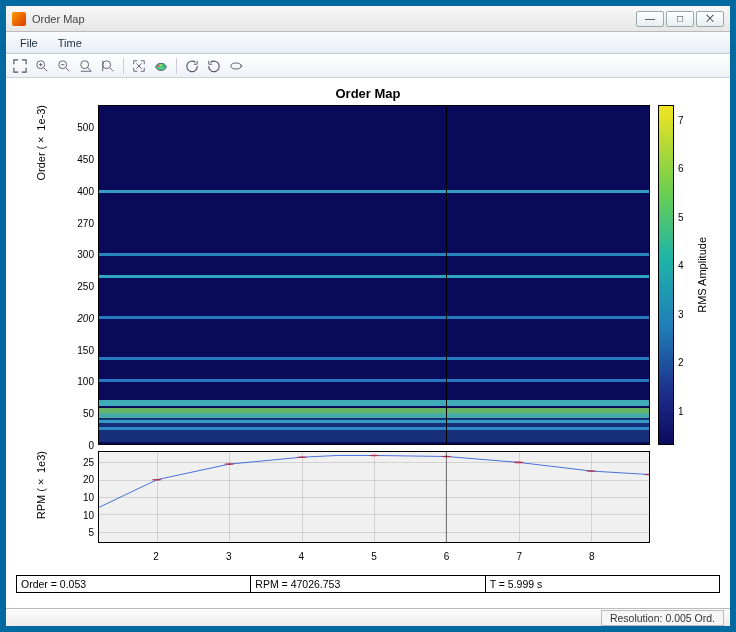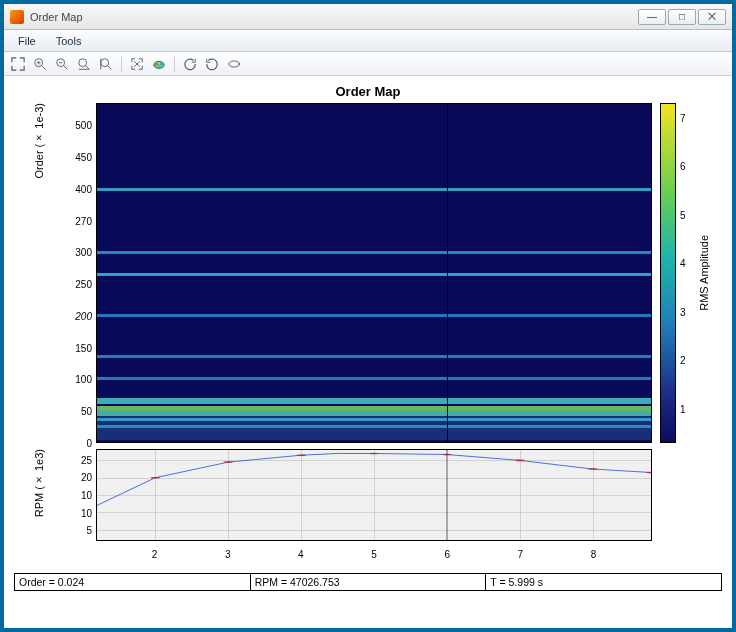--- a/index.html
+++ b/index.html
@@ -6,21 +6,21 @@
   body {
     margin: 0;
     font-family: "Segoe UI", Tahoma, sans-serif;
     font-size: 11px;
     background: #f0f0f0;
     width: 736px;
     height: 632px;
     overflow: hidden;
   }
   .window {
-    border: 4px solid #0369a1;
+    border: 6px solid #0369a1;
     background: #fff;
     width: 736px;
     height: 632px;
     display: flex;
     flex-direction: column;
     justify-content: space-between;
   }
   .titlebar {
     height: 26px;
     background: linear-gradient(#f8f8f8, #e6e6e6);
@@ -200,21 +200,21 @@
     <div class="title">Order Map</div>
     <div class="win-btns">
       <div class="win-btn">—</div>
       <div class="win-btn">□</div>
       <div class="win-btn">⨉</div>
     </div>
   </div>
 
   <div class="menubar">
     <div class="menu-item">File</div>
-    <div class="menu-item">Tools</div>
+    <div class="menu-item">Time</div>
   </div>
 
   <div class="toolbar">
     <div class="tool-btn">
         <svg viewBox="0 0 16 16">
           <path d="M1 6V1h5M10 1h5v5M15 10v5h-5M6 15H1v-5" stroke="#556" fill="none" stroke-width="1.3"></path>
         </svg>
       </div>
     <div class="tool-btn">
         <svg viewBox="0 0 16 16">
@@ -395,21 +395,24 @@
             <div class="xtick" style="left: 36.8421%;">4</div>
             <div class="xtick" style="left: 50%;">5</div>
             <div class="xtick" style="left: 63.1579%;">6</div>
             <div class="xtick" style="left: 76.3158%;">7</div>
             <div class="xtick" style="left: 89.4737%;">8</div>
           </div>
         <div style="width:70px"></div>
       </div>
 
       <div class="status-row">
-        <div class="status-cell">Order = 0.024</div>
+        <div class="status-cell">Order = 0.053</div>
         <div class="status-cell">RPM = 47026.753</div>
         <div class="status-cell">T = 5.999 s</div>
       </div>
     </div>
   </div>
 
+  <div class="bottom-status">
+    <div class="box">Resolution: 0.005 Ord.</div>
+  </div>
 
 </div>
 
 </body></html>

